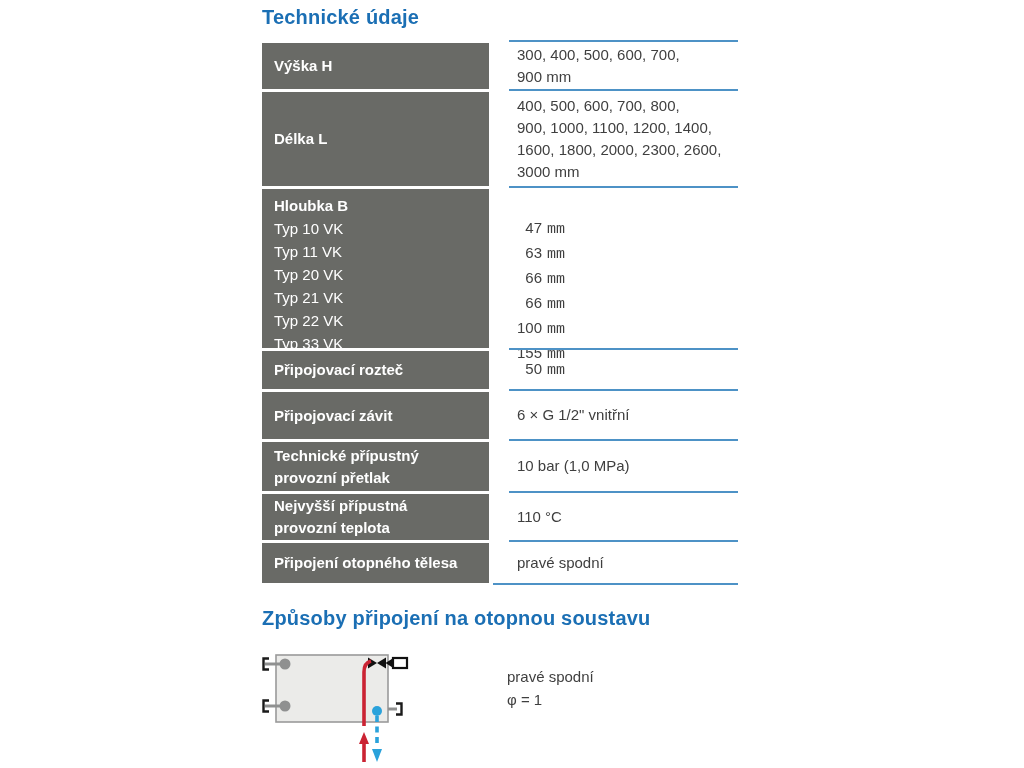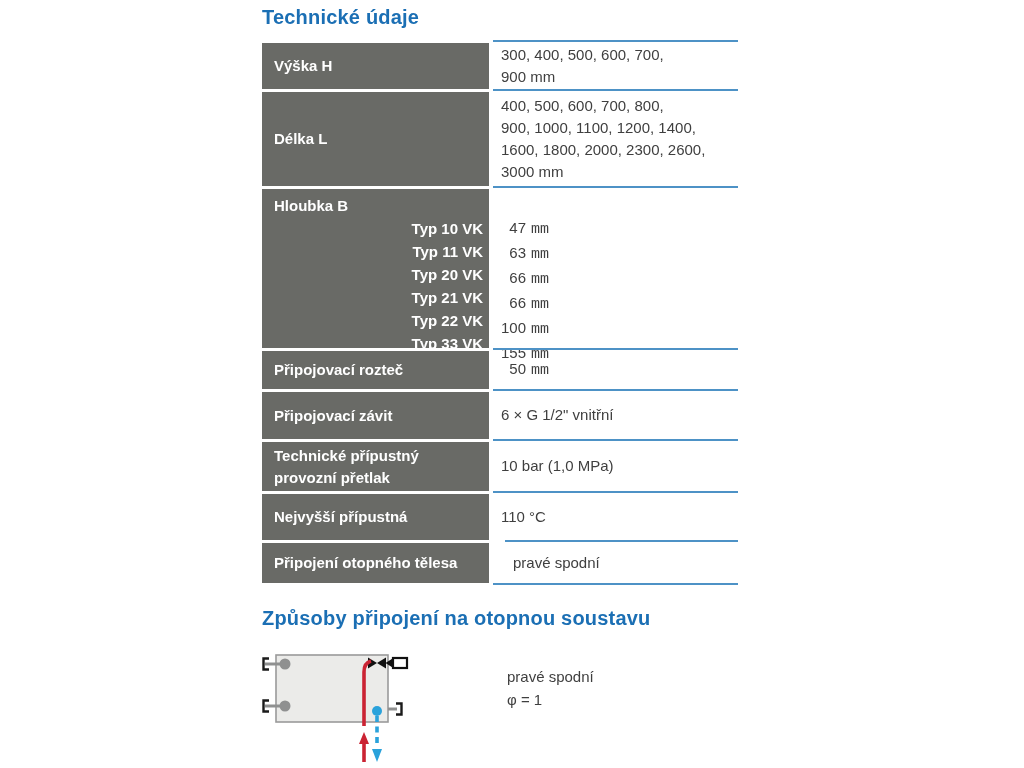--- a/index.html
+++ b/index.html
@@ -29,47 +29,47 @@
   
   .tech-table {
     position: absolute;
     left: 262px;
     top: 40px;
     width: 476px;
   }
   .t-row { display: flex; box-sizing: border-box; }
   .t-label {
     width: 227px;
-    margin-right: 4px;
+    margin-right: 20px;
     background: #696a66;
     color: #ffffff;
     font-size: 15px;
     font-weight: bold;
     box-sizing: border-box;
     border-top: 3px solid #ffffff;
     padding-left: 12px;
-    padding-right: 6px;
+    padding-right: 17px;
     display: flex;
     flex-direction: column;
     justify-content: center;
     line-height: 22px;
   }
   .t-value {
     flex: 1;
     box-sizing: border-box;
     border-top: 2px solid #4d92c6;
     color: #3f3f3f;
     font-size: 15px;
     padding-left: 8px;
     display: flex;
     flex-direction: column;
     justify-content: center;
     line-height: 22px;
   }
-  .t-label .reg { font-weight: bold; text-align: right; }
+  .t-label .reg { font-weight: normal; }
   .start { justify-content: flex-start; }
   .lab-pad { padding-top: 5px; }
   .val-pad { padding-top: 28px; }
   .lh23 { line-height: 23px; }
   .num {
     display: inline-block;
     width: 25px;
     text-align: right;
   }
   .unit { margin-left: 5px; font-family: Liberation Mono, monospace; }
@@ -80,21 +80,21 @@
   }
 
   
   #row1 { height: 49px; }
   #row2 { height: 97px; }
   #row3 { height: 162px; }
   #row4 { height: 41px; }
   #row5 { height: 50px; }
   #row6 { height: 52px; }
   #row7 { height: 49px; }
-  #row8 { height: 43px; gap: 12px; }
+  #row8 { height: 43px; }
 
   
   #diagram {
     position: absolute;
     left: 255px;
     top: 646px;
     width: 170px;
     height: 122px;
   }
   .diagram-caption {
@@ -179,20 +179,21 @@
       <div>provozní přetlak</div>
     </div>
     <div class="t-value">
       <div>10 bar (1,0 MPa)</div>
     </div>
   </div>
 
   <div id="row7" class="t-row">
     <div class="t-label">
       <div>Nejvyšší přípustná</div>
+      <div>provozní teplota</div>
     </div>
     <div class="t-value">
       <div>110 °C</div>
     </div>
   </div>
 
   <div id="row8" class="t-row">
     <div class="t-label">
       <div>Připojení otopného tělesa</div>
     </div>

